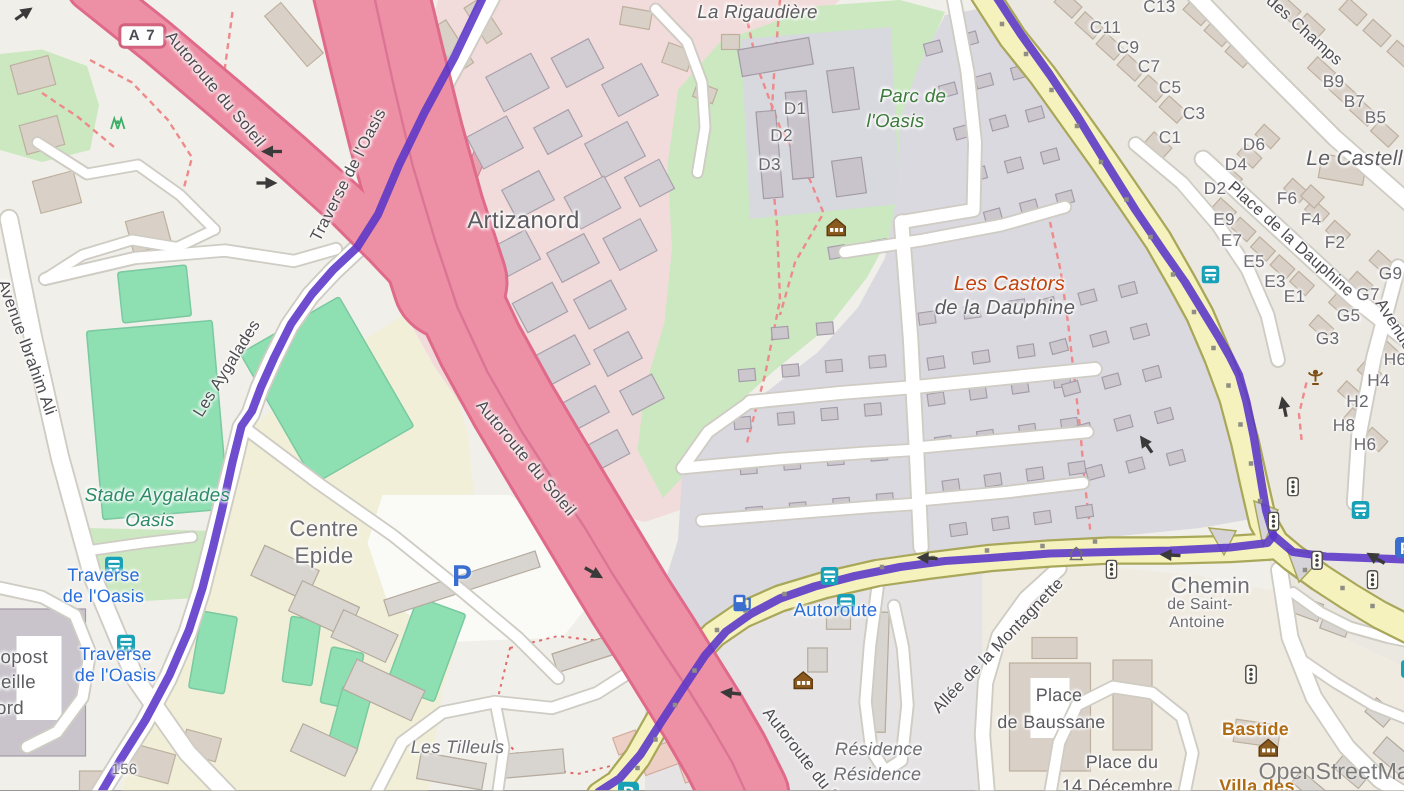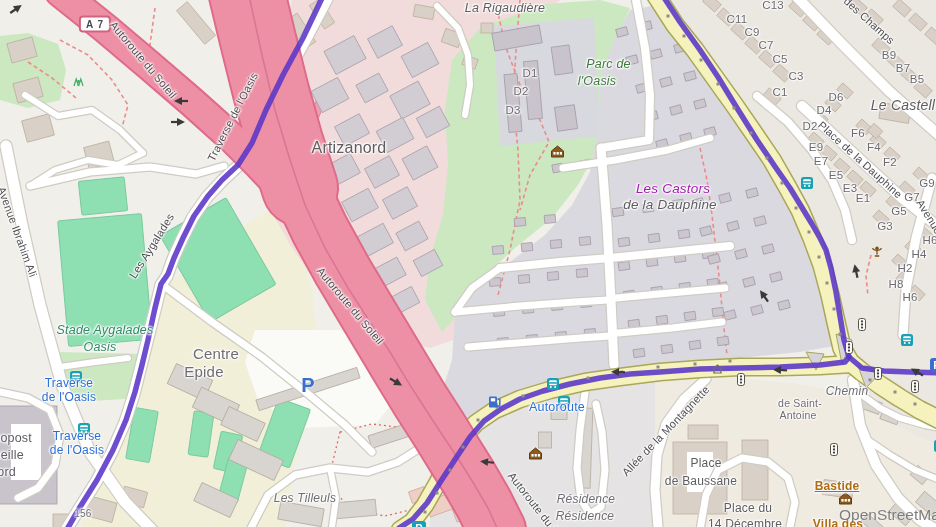--- a/index.html
+++ b/index.html
@@ -562,34 +562,34 @@
       <div class="lbl" style="left: 143px; top: 60px; font-size: 11px; color: rgb(78, 77, 82); transform: translate(-50%, -50%) rotate(50deg);">Autoroute du Soleil</div>
       <div class="lbl" style="left: 350px; top: 306px; font-size: 11px; color: rgb(78, 77, 82); transform: translate(-50%, -50%) rotate(50deg);">Autoroute du Soleil</div>
       <div class="lbl" style="left: 540px; top: 512px; font-size: 11px; color: rgb(78, 77, 82); transform: translate(-50%, -50%) rotate(52deg);">Autoroute du Soleil</div>
       <div class="lbl" style="left: 233px; top: 117px; font-size: 11px; color: rgb(78, 77, 82); transform: translate(-50%, -50%) rotate(-63deg);">Traverse de l'Oasis</div>
       <div class="lbl" style="left: 152px; top: 246px; font-size: 11px; color: rgb(78, 77, 82); transform: translate(-50%, -50%) rotate(-58deg);">Les Aygalades</div>
       <div class="lbl" style="left: 17px; top: 232px; font-size: 11px; color: rgb(78, 77, 82); transform: translate(-50%, -50%) rotate(70deg);">Avenue Ibrahim Ali</div>
       <div class="lbl" style="left: 869px; top: 21px; font-size: 11px; color: rgb(78, 77, 82); transform: translate(-50%, -50%) rotate(42deg);">des Champs</div>
       <div class="lbl" style="left: 860px; top: 160px; font-size: 11px; color: rgb(78, 77, 82); transform: translate(-50%, -50%) rotate(42deg);">Place de la Dauphine</div>
       <div class="lbl" style="left: 929px; top: 217px; font-size: 11px; color: rgb(78, 77, 82); transform: translate(-50%, -50%) rotate(58deg);">Avenue</div>
       <div class="lbl" style="left: 666px; top: 431px; font-size: 11px; color: rgb(78, 77, 82); transform: translate(-50%, -50%) rotate(-46deg);">Allée de la Montagnette</div>
-      <div class="lbl" style="left: 847px; top: 391px; font-size: 12px; color: rgb(110, 109, 115); font-style: italic;">Chemin</div>
+      <div class="lbl" style="left: 807px; top: 391px; font-size: 15px; color: rgb(110, 109, 115);">Chemin</div>
       <div class="lbl" style="left: 800px; top: 403px; font-size: 10.5px; color: rgb(110, 109, 115);">de Saint-</div>
       <div class="lbl" style="left: 798px; top: 415px; font-size: 10.5px; color: rgb(110, 109, 115); text-align: center;">Antoine</div>
       <div class="lbl" style="left: 505px; top: 8px; font-size: 12.5px; color: rgb(93, 92, 96); font-style: italic;">La Rigaudière</div>
       <div class="lbl" style="left: 349px; top: 148px; font-size: 16px; color: rgb(93, 92, 96);">Artizanord</div>
       <div class="lbl" style="left: 600px; top: 64px; font-size: 12.5px; color: rgb(60, 122, 60); font-style: italic; padding-left: 17px;">Parc de</div>
       <div class="lbl" style="left: 597px; top: 81px; font-size: 12.5px; color: rgb(60, 122, 60); font-style: italic;">l'Oasis</div>
-      <div class="lbl" style="left: 673px; top: 189px; font-size: 13.5px; color: #a21caf; font-style: italic;">Les Castors</div>
+      <div class="lbl" style="left: 673px; top: 189px; font-size: 13.5px; color: #c2410c; font-style: italic;">Les Castors</div>
       <div class="lbl" style="left: 670px; top: 205px; font-size: 13.5px; color: rgb(93, 92, 96); font-style: italic;">de la Dauphine</div>
       <div class="lbl" style="left: 903px; top: 105px; font-size: 14px; color: rgb(93, 92, 96); font-style: italic;">Le Castell</div>
       <div class="lbl" style="left: 105px; top: 330px; font-size: 12.5px; color: rgb(46, 139, 104); font-style: italic;">Stade Aygalades</div>
       <div class="lbl" style="left: 100px; top: 347px; font-size: 12.5px; color: rgb(46, 139, 104); font-style: italic;">Oasis</div>
       <div class="lbl" style="left: 216px; top: 353px; font-size: 15px; color: rgb(110, 109, 115);">Centre</div>
-      <div class="lbl" style="left: 204px; top: 371px; font-size: 15px; color: rgb(110, 109, 115);">Epide</div>
+      <div class="lbl" style="left: 216px; top: 371px; font-size: 15px; color: rgb(110, 109, 115);">Epide</div>
       <div class="lbl" style="left: 305px; top: 498px; font-size: 12px; color: rgb(110, 109, 115); font-style: italic;">Les Tilleuls</div>
       <div class="lbl" style="left: 586px; top: 499px; font-size: 12px; color: rgb(110, 109, 115); font-style: italic;">Résidence</div>
       <div class="lbl" style="left: 585px; top: 516px; font-size: 12px; color: rgb(110, 109, 115); font-style: italic;">Résidence</div>
       <div class="lbl" style="left: 706px; top: 463px; font-size: 12px; color: rgb(93, 92, 96);">Place</div>
       <div class="lbl" style="left: 701px; top: 481px; font-size: 12px; color: rgb(93, 92, 96);">de Baussane</div>
       <div class="lbl" style="left: 748px; top: 508px; font-size: 12px; color: rgb(93, 92, 96);">Place du</div>
       <div class="lbl" style="left: 745px; top: 524px; font-size: 12px; color: rgb(93, 92, 96);">14 Décembre</div>
       <div class="lbl" style="left: -1px; top: 438px; font-size: 12.5px; color: rgb(93, 92, 96);">Technopost</div>
       <div class="lbl" style="left: -2px; top: 455px; font-size: 12.5px; color: rgb(93, 92, 96);">Marseille</div>
       <div class="lbl" style="left: 2px; top: 472px; font-size: 12.5px; color: rgb(93, 92, 96);">Nord</div>
@@ -625,17 +625,17 @@
       <div class="lbl" style="left: 930px; top: 241px; font-size: 11.5px; color: rgb(107, 106, 112);">H6</div>
       <div class="lbl" style="left: 919px; top: 255px; font-size: 11.5px; color: rgb(107, 106, 112);">H4</div>
       <div class="lbl" style="left: 905px; top: 269px; font-size: 11.5px; color: rgb(107, 106, 112);">H2</div>
       <div class="lbl" style="left: 896px; top: 285px; font-size: 11.5px; color: rgb(107, 106, 112);">H8</div>
       <div class="lbl" style="left: 910px; top: 298px; font-size: 11.5px; color: rgb(107, 106, 112);">H6</div>
       <div class="lbl" style="left: 69px; top: 383px; font-size: 12px; color: rgb(42, 111, 216);">Traverse</div>
       <div class="lbl" style="left: 69px; top: 397px; font-size: 12px; color: rgb(42, 111, 216);">de l'Oasis</div>
       <div class="lbl" style="left: 77px; top: 436px; font-size: 12px; color: rgb(42, 111, 216);">Traverse</div>
       <div class="lbl" style="left: 77px; top: 450px; font-size: 12px; color: rgb(42, 111, 216);">de l'Oasis</div>
       <div class="lbl" style="left: 557px; top: 407px; font-size: 12.5px; color: rgb(42, 111, 216);">Autoroute</div>
-      <div class="lbl" style="left: 837px; top: 486px; font-size: 12px; color: rgb(176, 108, 18); font-weight: bold; text-decoration: underline;">Bastide</div>
+      <div class="lbl" style="left: 837px; top: 486px; font-size: 12px; color: rgb(176, 108, 18); font-weight: bold;">Bastide</div>
       <div class="lbl" style="left: 838px; top: 524px; font-size: 12px; color: rgb(176, 108, 18); font-weight: bold;">Villa des</div>
     </div>
   <div class="attribution">OpenStreetMap</div>
 </div>
 
 </body></html>

